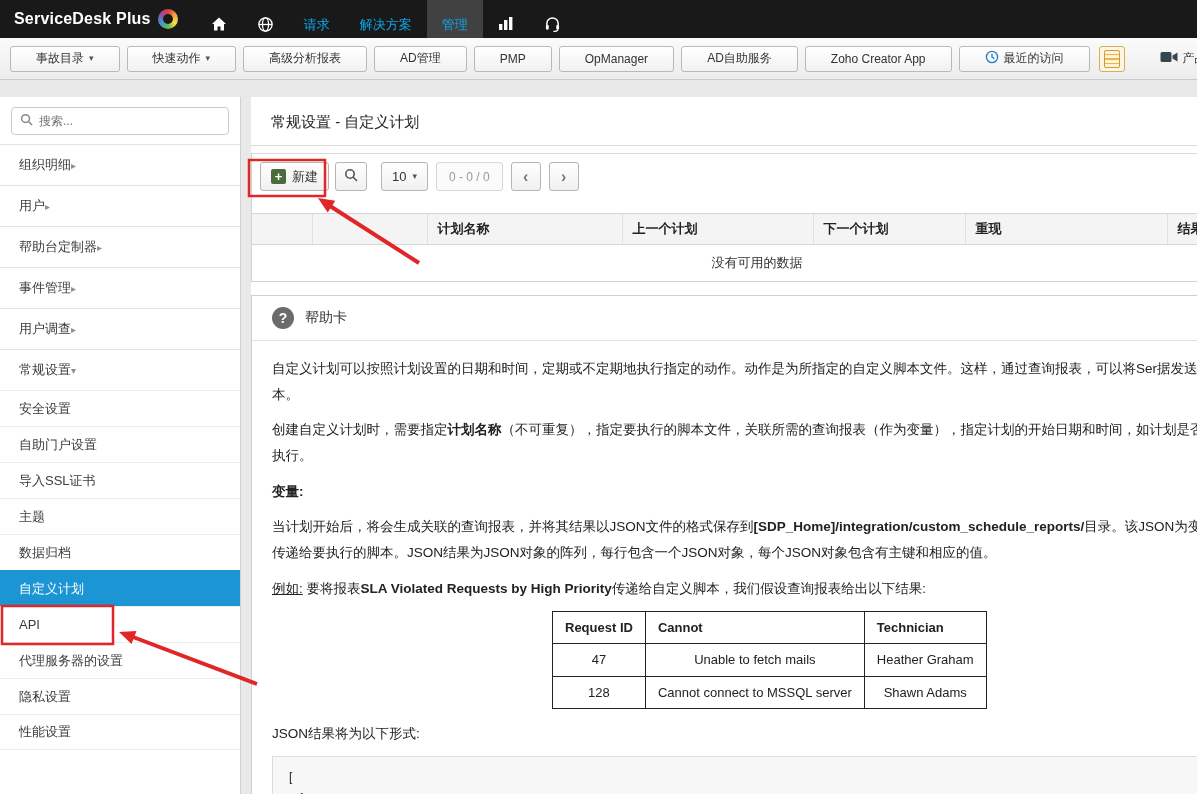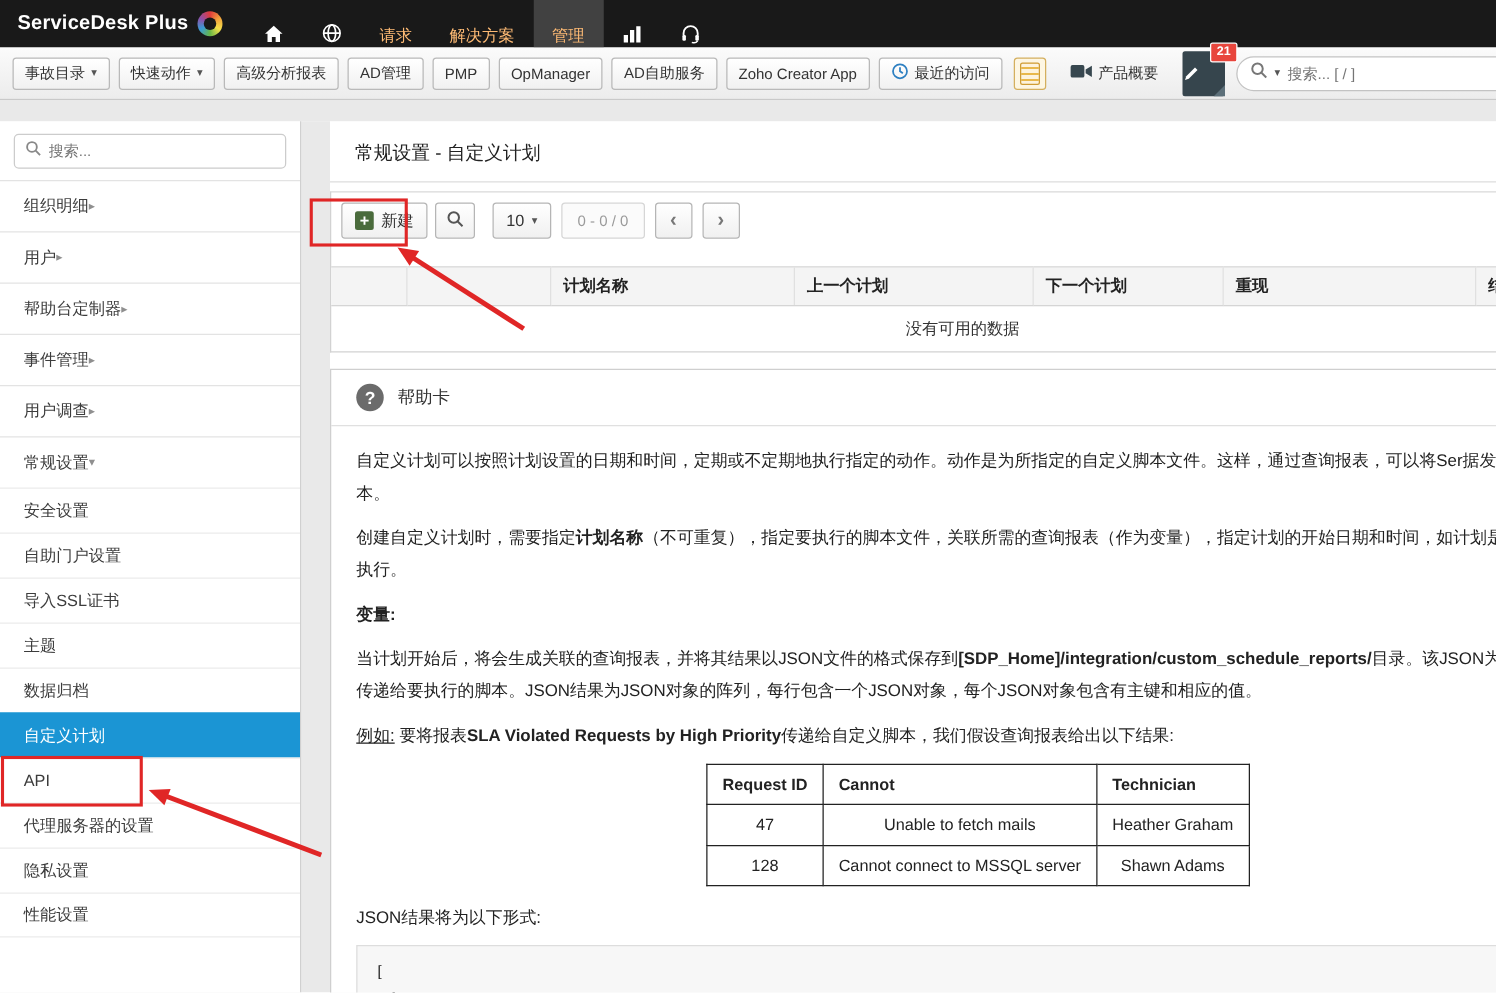--- a/index.html
+++ b/index.html
@@ -11,48 +11,48 @@
   }
   
   .topbar { height:38px; background:#191919; display:flex; align-items:center; padding:0 0 0 14px; }
   .logo { display:flex; align-items:center; gap:4px; }
   .logo-text { color:#fff; font-size:16px; font-weight:bold; letter-spacing:.2px; white-space:nowrap; }
   .logo-swirl { width:20px; height:20px; border-radius:50%;
     background:conic-gradient(#e23b3b,#f2a33c,#f5e04a,#67b646,#3a9bd5,#8e4fa8,#e23b3b);
     position:relative; margin-left:3px; }
   .logo-swirl::after { content:""; position:absolute; inset:5px; background:#191919; border-radius:50%; }
   .topnav { display:flex; align-items:stretch; height:100%; margin-left:18px; }
-  .topnav-item { display:flex; align-items:flex-end; padding:0 15px; color:#fdba74; font-size:13px; cursor:pointer; white-space:nowrap; }
+  .topnav-item { display:flex; align-items:flex-start; padding:16px 15px; color:#0ea5e9; font-size:13px; cursor:pointer; white-space:nowrap; }
   .topnav-item.active { background:#414141; }
   
   .quickbar { height:42px; background:linear-gradient(#fbfbfb,#ececec); border-bottom:1px solid #c9c9c9;
     display:flex; align-items:center; padding:0 10px; gap:7px; position:relative; z-index:5; }
   .quickbar > * { flex:none; }
   .qbtn { background:linear-gradient(#fff,#f1f1f1); border:1px solid #b9b9b9; border-radius:3px; height:26px;
-    display:inline-flex; align-items:center; padding:0 9px; font-size:12px; color:#333; gap:5px; white-space:nowrap; cursor:pointer; }
+    display:inline-flex; align-items:center; padding:0 25px; font-size:12px; color:#333; gap:5px; white-space:nowrap; cursor:pointer; }
   .qbtn.noborder { border-color:transparent; background:transparent; }
   .caret { font-size:9px; color:#555; line-height:1; }
   .right-cluster { margin-left:auto; display:flex; align-items:center; gap:9px; }
   .notepad-btn { width:26px; height:26px; border:1px solid #d4af5e; border-radius:3px; background:#fdf6e3;
     display:flex; align-items:center; justify-content:center; cursor:pointer; }
   .notepad { width:16px; height:18px; border:1px solid #cf9c35; border-radius:2px;
     background:repeating-linear-gradient(#fdf3dd 0 3px,#e8b84b 3px 4.5px); }
   .dark-tile { width:34px; height:36px; background:#36454d; border-radius:2px; position:relative;
     display:flex; align-items:center; justify-content:flex-start; cursor:pointer; }
   .dark-tile::after { content:""; position:absolute; right:0; bottom:0; border-style:solid; border-width:0 0 9px 9px;
     border-color:transparent transparent #5c6f79 transparent; }
   .badge { position:absolute; top:-7px; right:-10px; background:#e8453c; color:#fff; font-size:10px; font-weight:bold;
     border-radius:2px; padding:1px 4px; border:1px solid #fff; line-height:1.2; }
   .search-pill { height:28px; border:1px solid #c3c3c3; border-radius:15px; background:#fff;
     display:flex; align-items:center; padding:0 10px; width:252px; gap:6px; }
   .search-pill input { border:none; outline:none; font-size:12px; color:#555; flex:1; background:transparent;
     font-family:"Liberation Sans","DejaVu Sans",sans-serif; }
   
   .band { height:17px; background:#e9e9e9; }
-  .content { display:flex; height:697px; background:#e9e9e9; gap:23px; }
+  .content { display:flex; height:697px; background:#e9e9e9; gap:10px; }
   
   .sidebar { width:241px; flex:none; background:#fff; border-right:1px solid #d0d0d0; }
   .side-search { padding:10px 11px 9px 11px; }
   .side-search .box { height:28px; border:1px solid #ccc; border-radius:4px; display:flex; align-items:center; padding:0 8px; gap:6px; background:#fff; }
   .side-search input { border:none; outline:none; font-size:12px; color:#666; flex:1;
     font-family:"Liberation Sans","DejaVu Sans",sans-serif; }
   .side-item { height:41px; display:flex; align-items:center; 
     padding:0 14px 0 19px; font-size:13px; color:#3c3c3c; border-top:1px solid #e3e3e3; cursor:pointer; }
   .side-item .arrow { color:#8f8f8f; font-size:10px; }
   .side-sub { height:36px; display:flex; align-items:center; padding:0 19px; font-size:13px; color:#3c3c3c;

